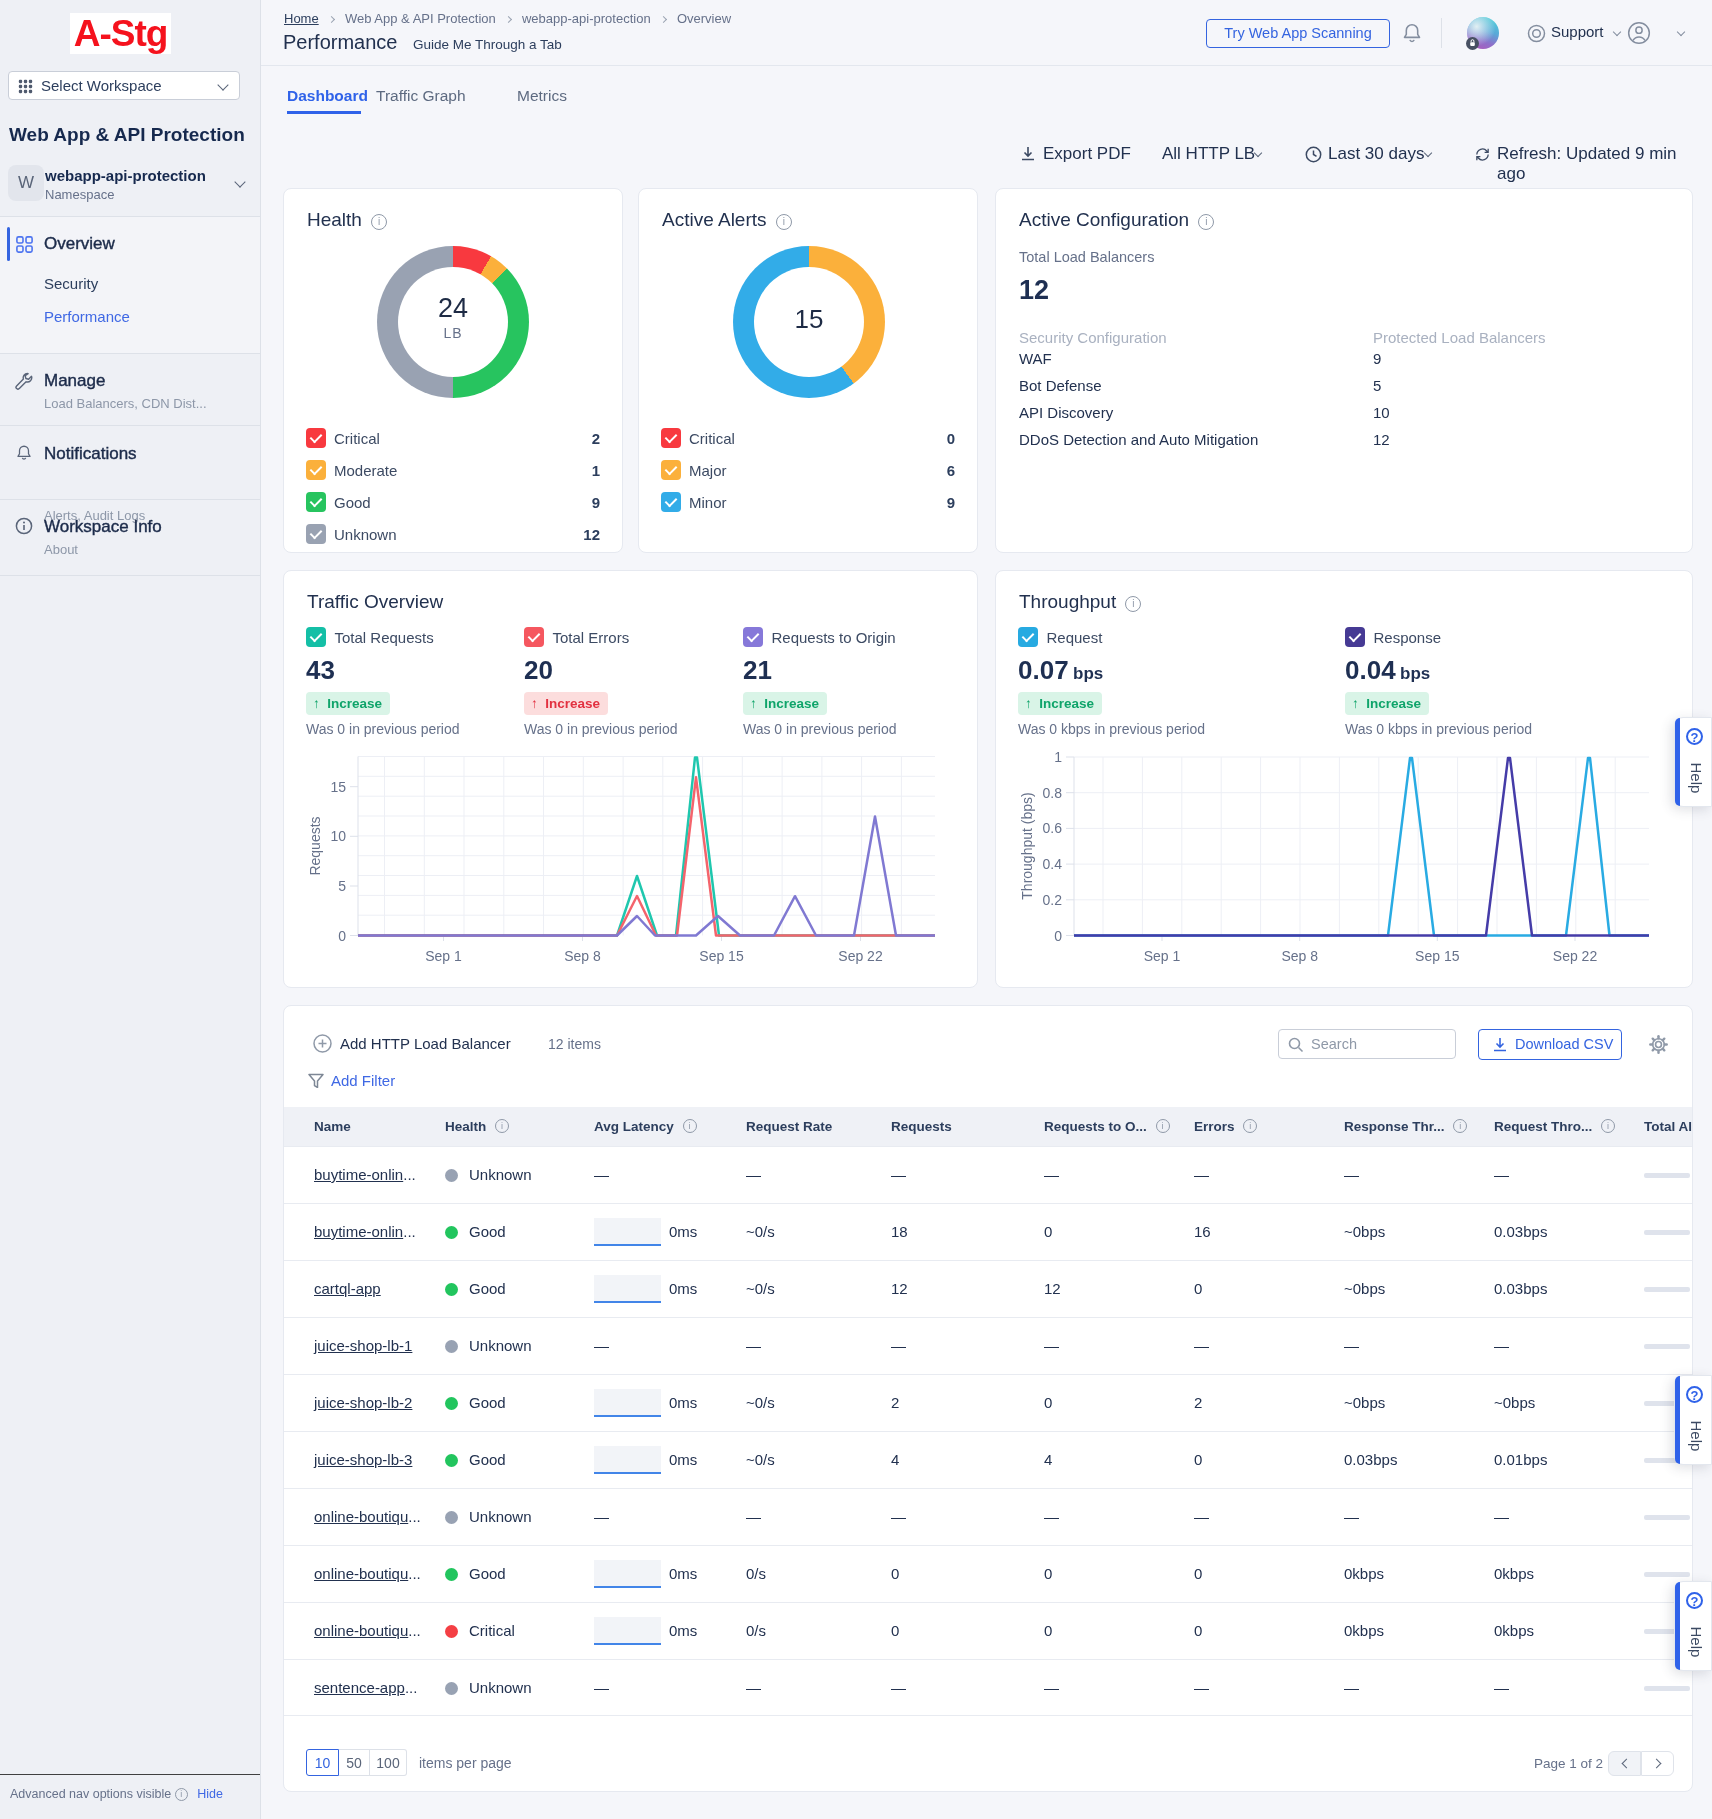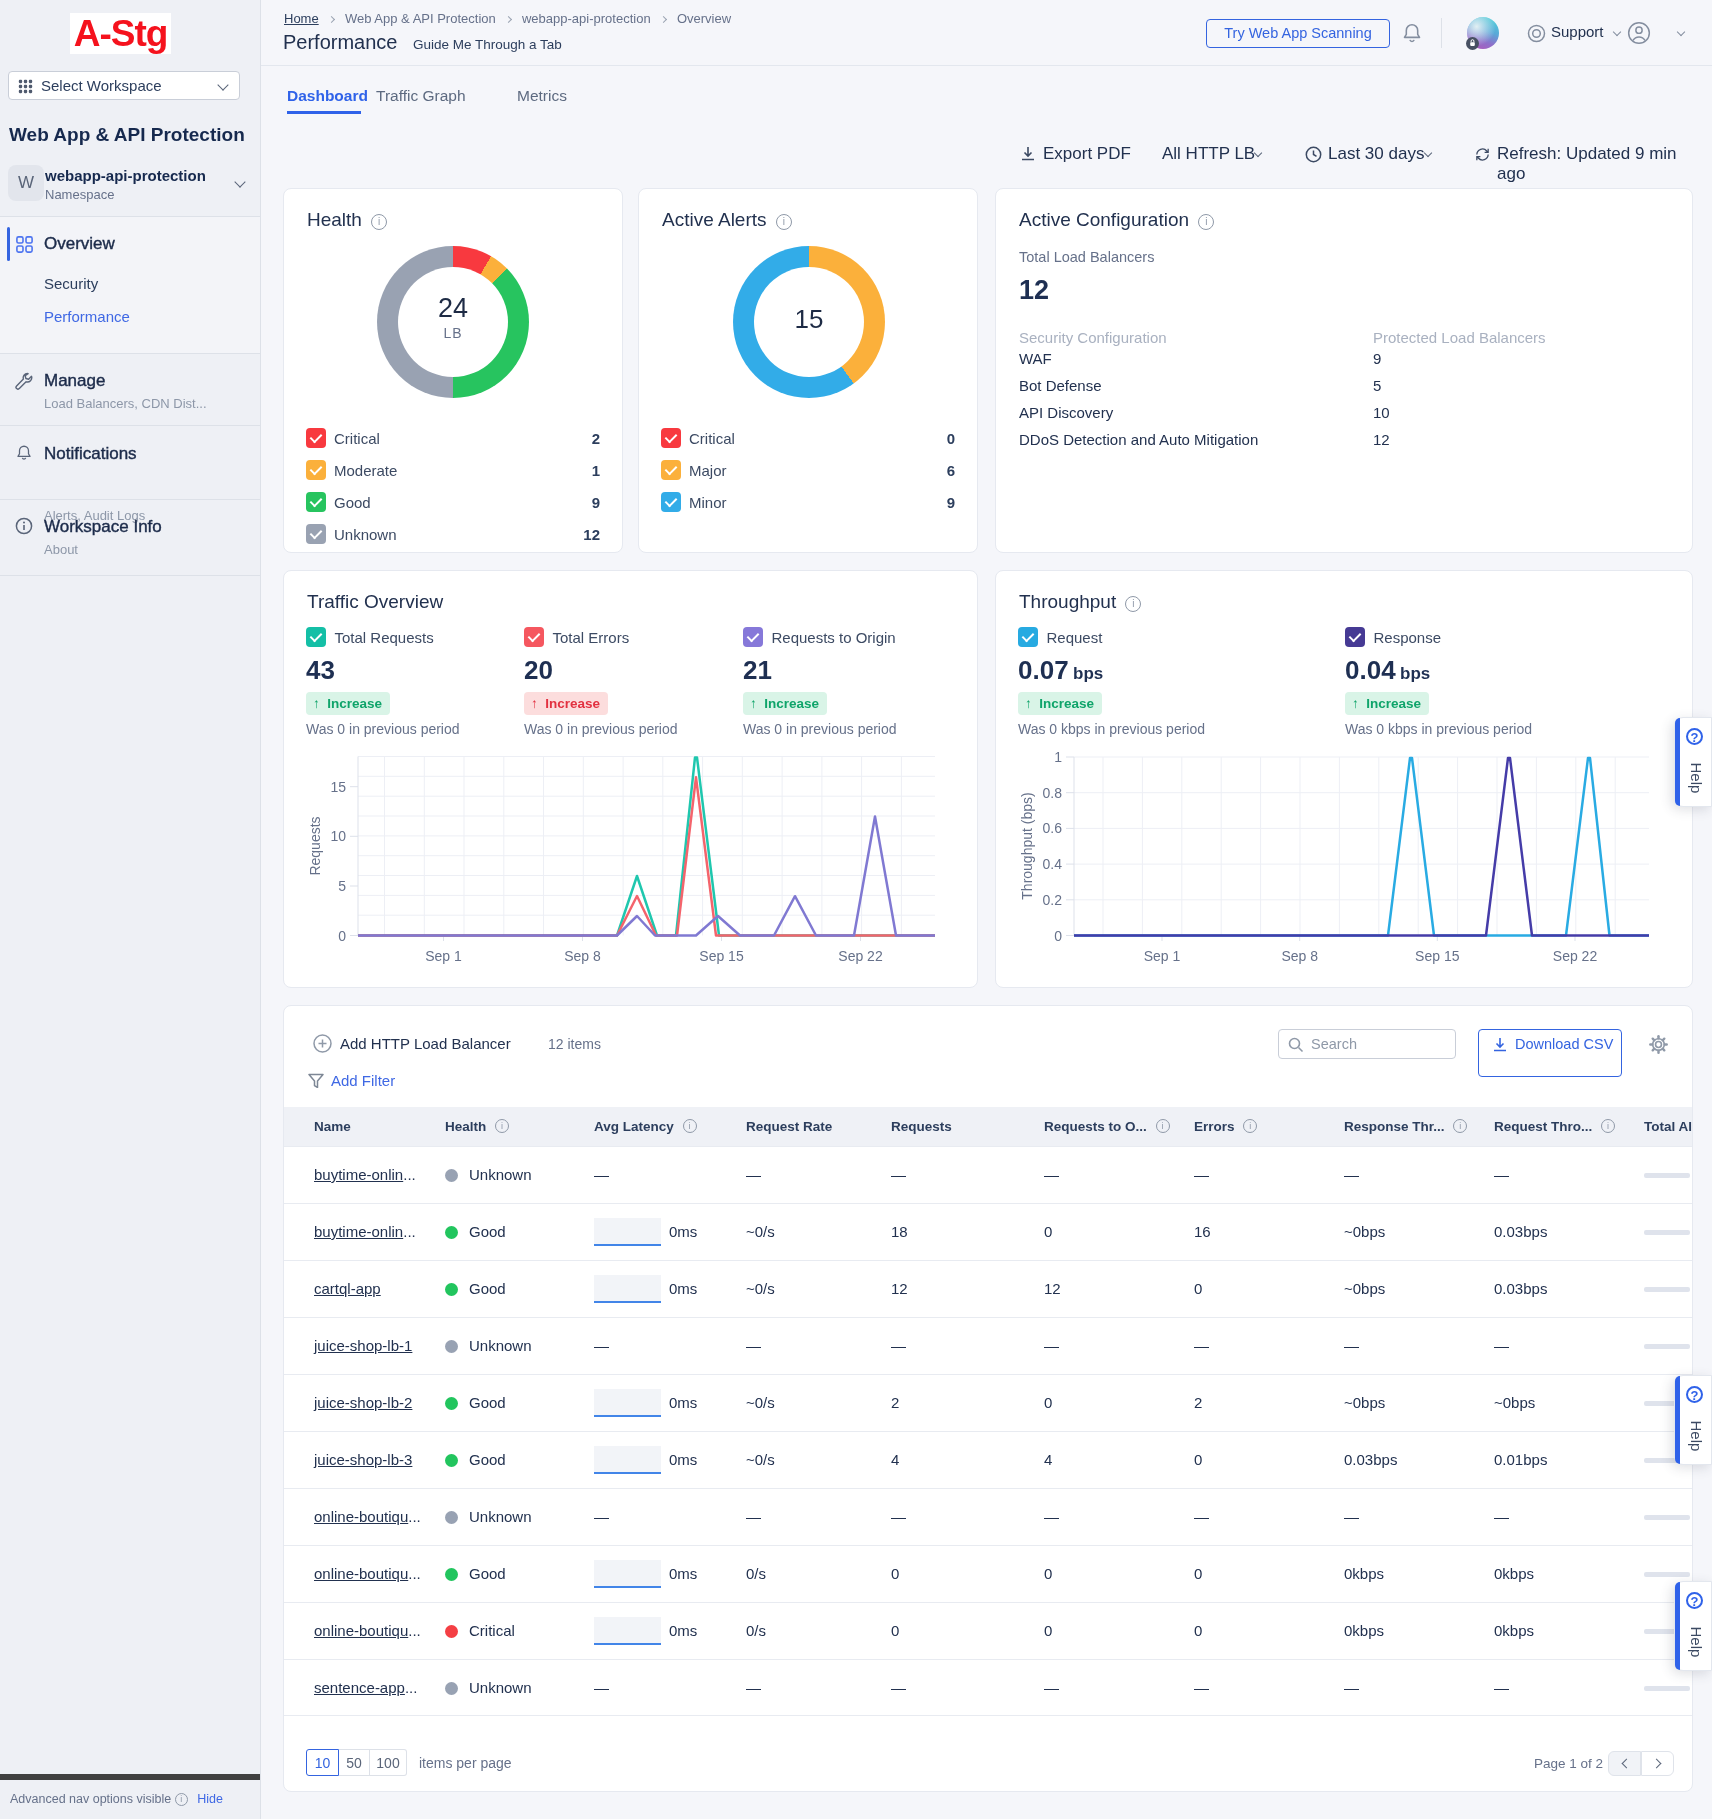--- a/index.html
+++ b/index.html
@@ -97,21 +97,21 @@
 
   <div class="abs" style="left:0;top:499px;width:260px;height:77px;border-top:1px solid #dde1e8;border-bottom:1px solid #dde1e8;"></div>
   <svg class="abs" style="left:15px;top:517px;" width="18" height="18" viewBox="0 0 18 18">
     <circle cx="9" cy="9" r="7.6" fill="none" stroke="#5a6579" stroke-width="1.5"></circle>
     <circle cx="9" cy="5.6" r="1" fill="#5a6579"></circle>
     <path d="M9 8 v5" stroke="#5a6579" stroke-width="1.6"></path>
   </svg>
   <div class="abs" style="left:44px;top:517px;font-size:17px;color:#1c2b4a;-webkit-text-stroke:0.4px #1c2b4a;">Workspace Info</div>
   <div class="abs" style="left:44px;top:542px;font-size:13px;color:#8d97a8;">About</div>
 
-  <div class="abs" style="left:0;top:1774px;width:260px;height:45px;border-top:6px solid #404040;">
+  <div class="abs" style="left:0;top:1774px;width:260px;height:45px;border-top:1px solid #404040;">
     <div class="abs" style="left:10px;top:12px;font-size:12.5px;color:#66718a;">Advanced nav options visible <span class="ico-info" style="width:13px;height:13px;line-height:11px;font-size:9px;">i</span>  <span style="color:#3f68e4;margin-left:6px;">Hide</span></div>
   </div>
 </div>
 
 <div class="abs" style="left:261px;top:0;width:1451px;height:66px;border-bottom:1px solid #e3e7ee;">
   <div class="abs" style="left:23px;top:11px;font-size:13px;color:#66718a;">
     <span style="color:#2c3e5d;text-decoration:underline;">Home</span>
     <span class="chev" style="width:5px;height:5px;transform:rotate(-45deg);margin:0 7px 1px 7px;border-color:#9aa3b2;"></span>
     <span>Web App &amp; API Protection</span>
     <span class="chev" style="width:5px;height:5px;transform:rotate(-45deg);margin:0 7px 1px 7px;border-color:#9aa3b2;"></span>
@@ -401,21 +401,21 @@
     </svg>
   <div class="abs" style="left:56px;top:29px;font-size:15px;color:#22314f;">Add HTTP Load Balancer</div>
   <div class="abs" style="left:264px;top:30px;font-size:14px;color:#66718a;">12 items</div>
   <div class="abs" style="left:994px;top:23px;width:178px;height:30px;border:1px solid #c9ced8;border-radius:4px;background:#fff;">
     <svg class="abs" style="left:9px;top:7px;" width="16" height="16" viewBox="0 0 16 16">
         <circle cx="6.5" cy="6.5" r="5" fill="none" stroke="#8f99a8" stroke-width="1.6"></circle>
         <path d="M10.5 10.5 L14.5 14.5" stroke="#8f99a8" stroke-width="1.6"></path>
       </svg>
     <div class="abs" style="left:32px;top:6px;font-size:14.5px;color:#8f99a8;">Search</div>
   </div>
-  <div class="abs" style="left:1194px;top:23px;width:144px;height:48px;border:1px solid #3464e0;border-radius:4px;">
+  <div class="abs" style="left:1194px;top:23px;width:144px;height:31px;border:1px solid #3464e0;border-radius:4px;">
     <svg class="abs" style="left:13px;top:7px;" width="16" height="16" viewBox="0 0 16 16">
         <path d="M8 1 v9 M4.5 6.5 L8 10 L11.5 6.5 M2 13.5 h12" fill="none" stroke="#3464e0" stroke-width="1.6"></path>
       </svg>
     <div class="abs" style="left:36px;top:6px;font-size:14.5px;color:#3464e0;">Download CSV</div>
   </div>
   <svg class="abs" style="left:1365px;top:29px;" width="19" height="19" viewBox="0 0 20 20">
     <g fill="none" stroke="#8f99a8" stroke-width="1.7">
         <circle cx="10" cy="10" r="3.1"></circle>
         <circle cx="10" cy="10" r="6.1"></circle>
       </g>

